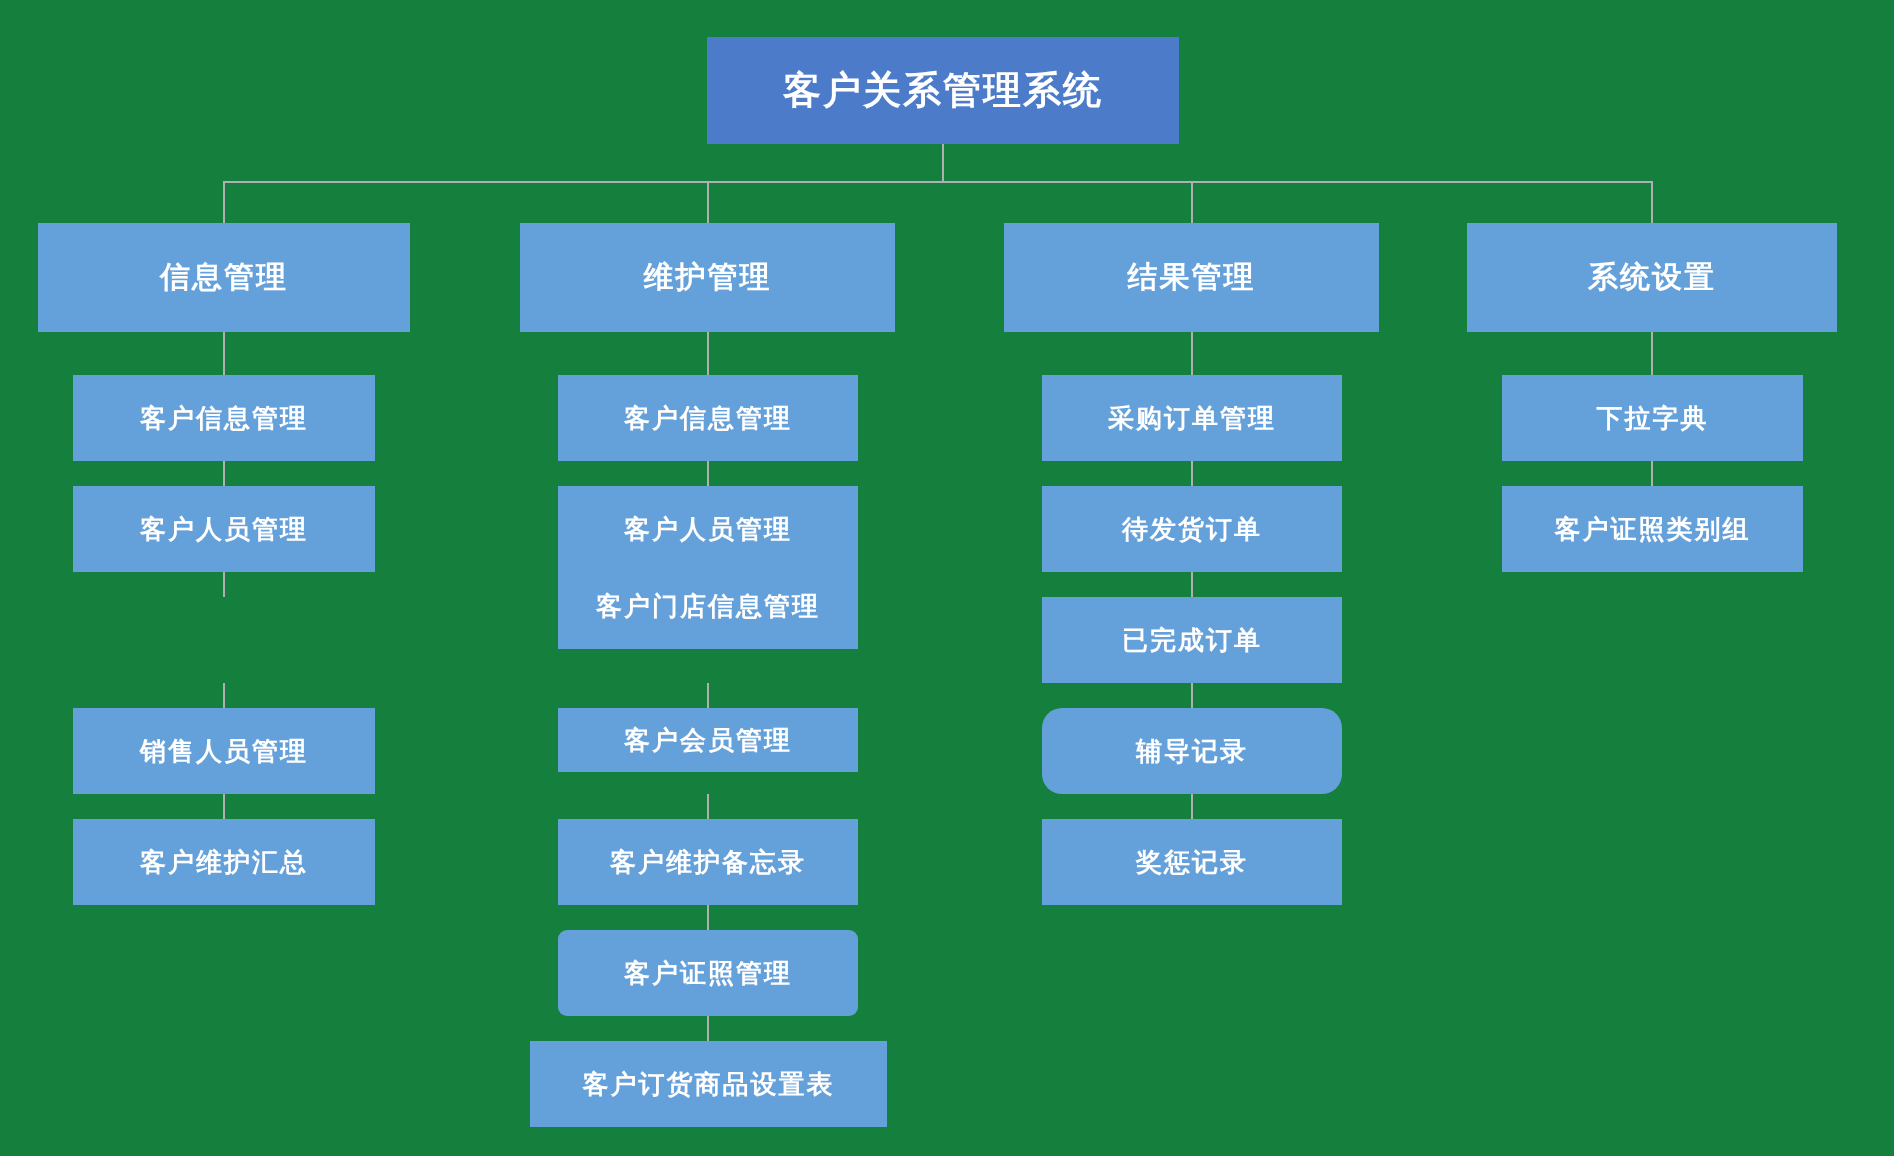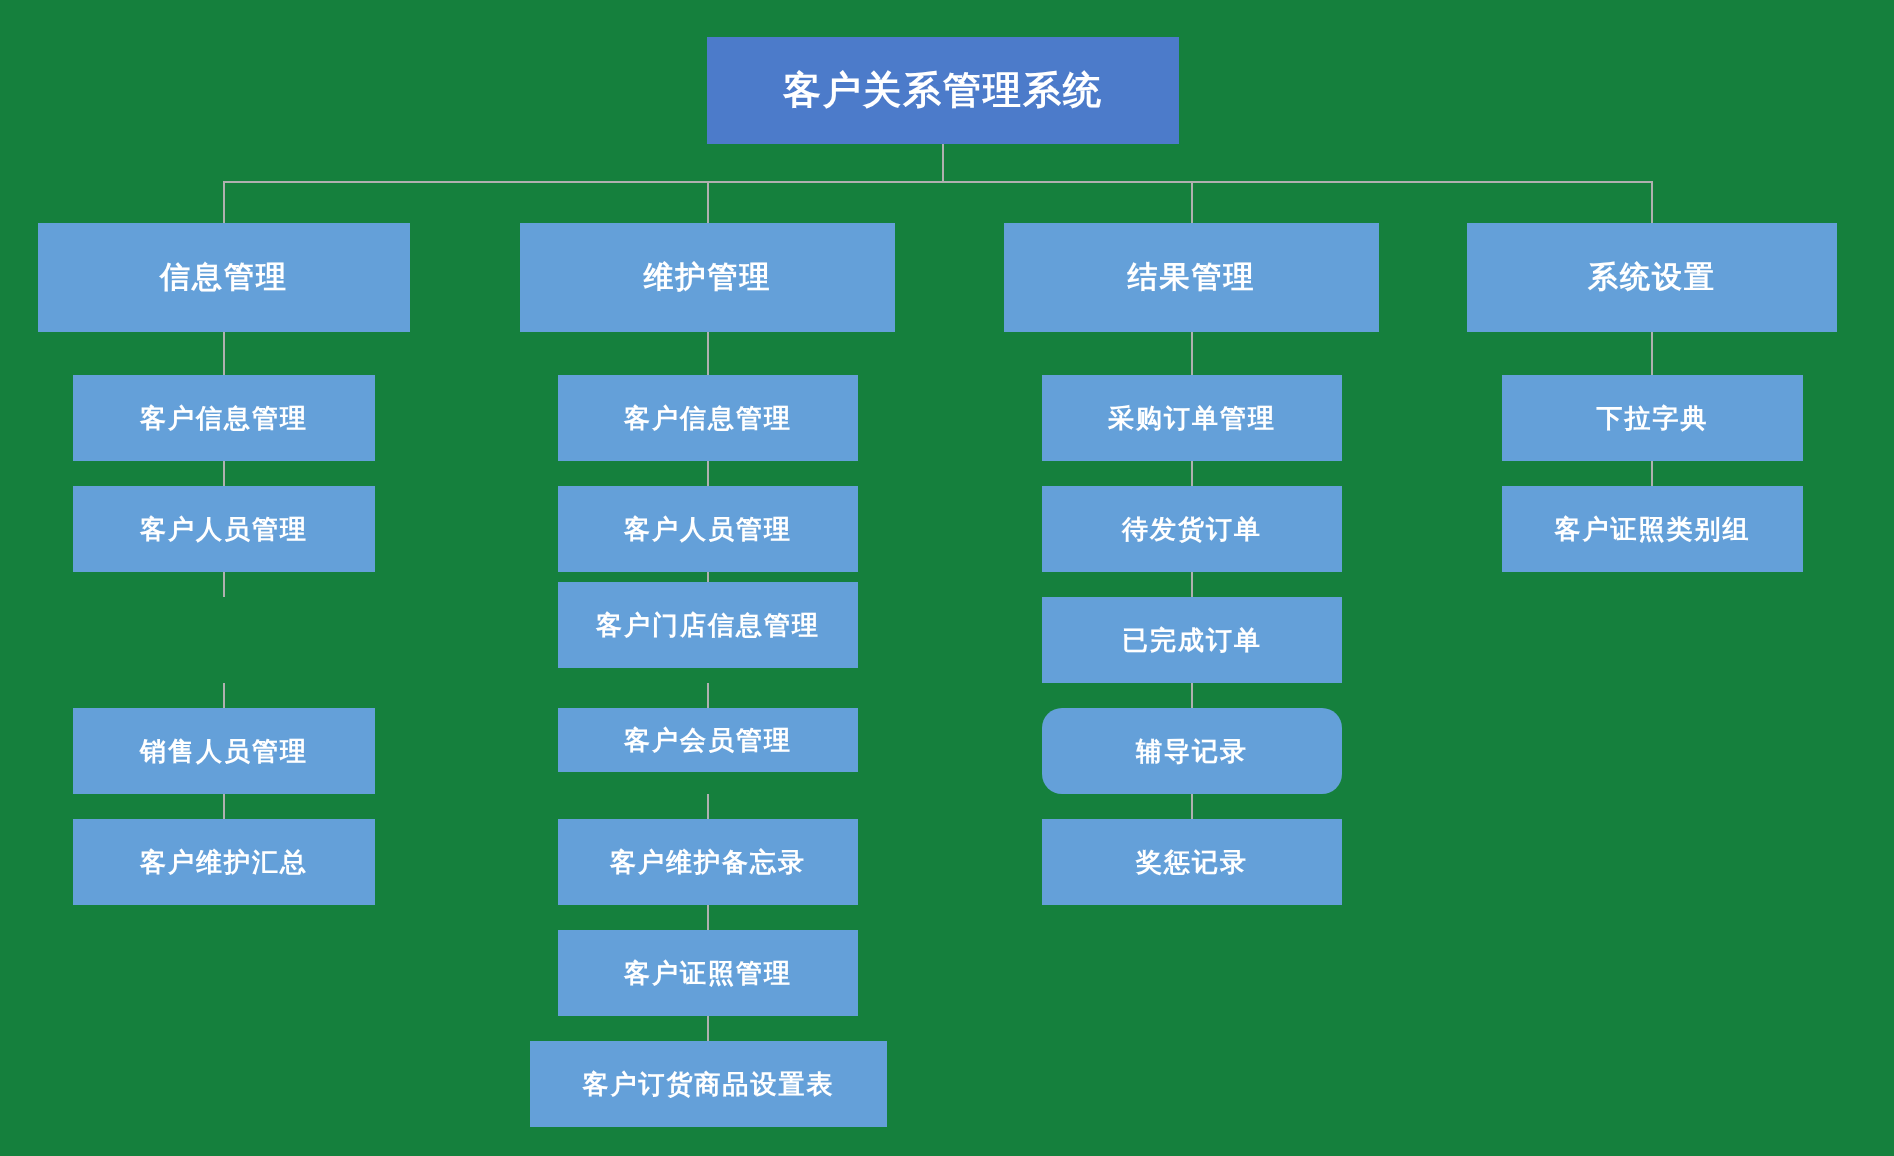--- a/index.html
+++ b/index.html
@@ -63,27 +63,27 @@
     <div class="node leaf" style="left: 73px; top: 708px; width: 302px; height: 86px;">销售人员管理</div>
     <div class="connector" style="left: 223px; top: 794px; width: 2px; height: 25px;"></div>
     <div class="node leaf" style="left: 73px; top: 819px; width: 302px; height: 86px;">客户维护汇总</div>
     <div class="connector" style="left: 707px; top: 181px; width: 2px; height: 42px;"></div>
     <div class="node branch" style="left: 520px; top: 223px; width: 375px; height: 109px;">维护管理</div>
     <div class="connector" style="left: 707px; top: 332px; width: 2px; height: 43px;"></div>
     <div class="node leaf" style="left: 558px; top: 375px; width: 300px; height: 86px;">客户信息管理</div>
     <div class="connector" style="left: 707px; top: 461px; width: 2px; height: 25px;"></div>
     <div class="node leaf" style="left: 558px; top: 486px; width: 300px; height: 86px;">客户人员管理</div>
     <div class="connector" style="left: 707px; top: 572px; width: 2px; height: 25px;"></div>
-    <div class="node leaf" style="left: 558px; top: 582px; width: 300px; height: 86px;">客户门店信息管理</div>
+    <div class="node leaf" style="left: 558px; top: 563px; width: 300px; height: 86px;">客户门店信息管理</div>
     <div class="connector" style="left: 707px; top: 683px; width: 2px; height: 25px;"></div>
     <div class="node leaf" style="left: 558px; top: 708px; width: 300px; height: 64px;">客户会员管理</div>
     <div class="connector" style="left: 707px; top: 794px; width: 2px; height: 25px;"></div>
     <div class="node leaf" style="left: 558px; top: 819px; width: 300px; height: 86px;">客户维护备忘录</div>
     <div class="connector" style="left: 707px; top: 905px; width: 2px; height: 25px;"></div>
-    <div class="node leaf" style="left: 558px; top: 930px; width: 300px; height: 86px;">客户证照管理</div>
+    <div class="node leaf" style="left: 558px; top: 930px; width: 300px; height: 86px; border-radius: 9px;">客户证照管理</div>
     <div class="connector" style="left: 707px; top: 1016px; width: 2px; height: 25px;"></div>
     <div class="node leaf" style="left: 530px; top: 1041px; width: 357px; height: 86px;">客户订货商品设置表</div>
     <div class="connector" style="left: 1191px; top: 181px; width: 2px; height: 42px;"></div>
     <div class="node branch" style="left: 1004px; top: 223px; width: 375px; height: 109px;">结果管理</div>
     <div class="connector" style="left: 1191px; top: 332px; width: 2px; height: 43px;"></div>
     <div class="node leaf" style="left: 1042px; top: 375px; width: 300px; height: 86px;">采购订单管理</div>
     <div class="connector" style="left: 1191px; top: 461px; width: 2px; height: 25px;"></div>
     <div class="node leaf" style="left: 1042px; top: 486px; width: 300px; height: 86px;">待发货订单</div>
     <div class="connector" style="left: 1191px; top: 572px; width: 2px; height: 25px;"></div>
     <div class="node leaf" style="left: 1042px; top: 597px; width: 300px; height: 86px;">已完成订单</div>

